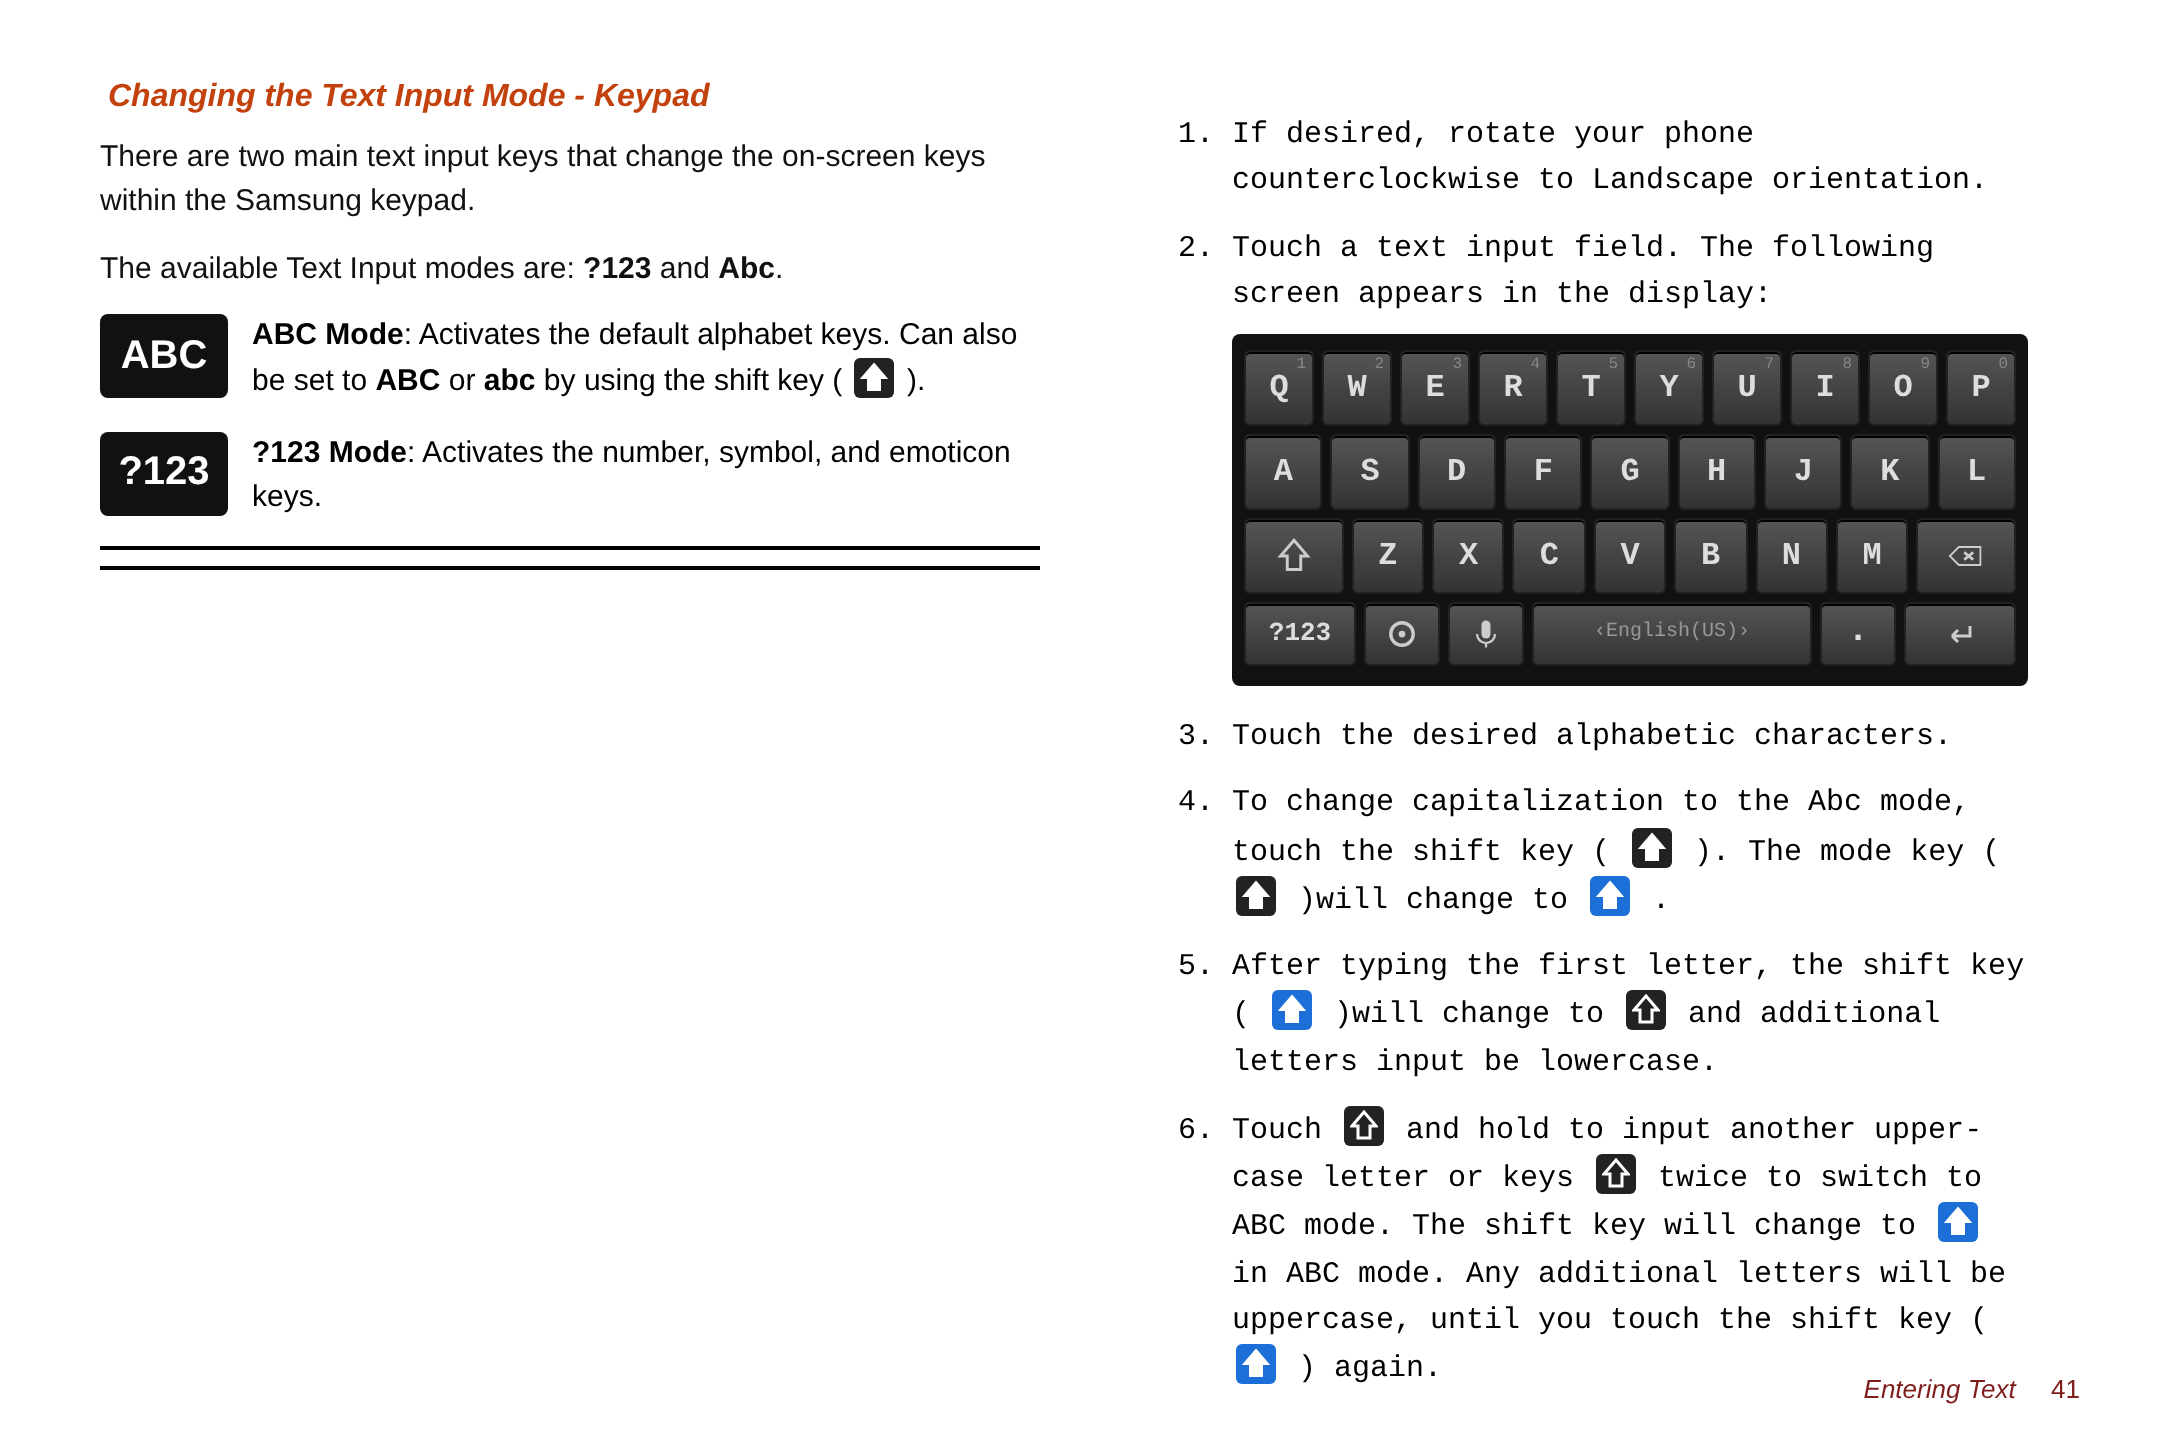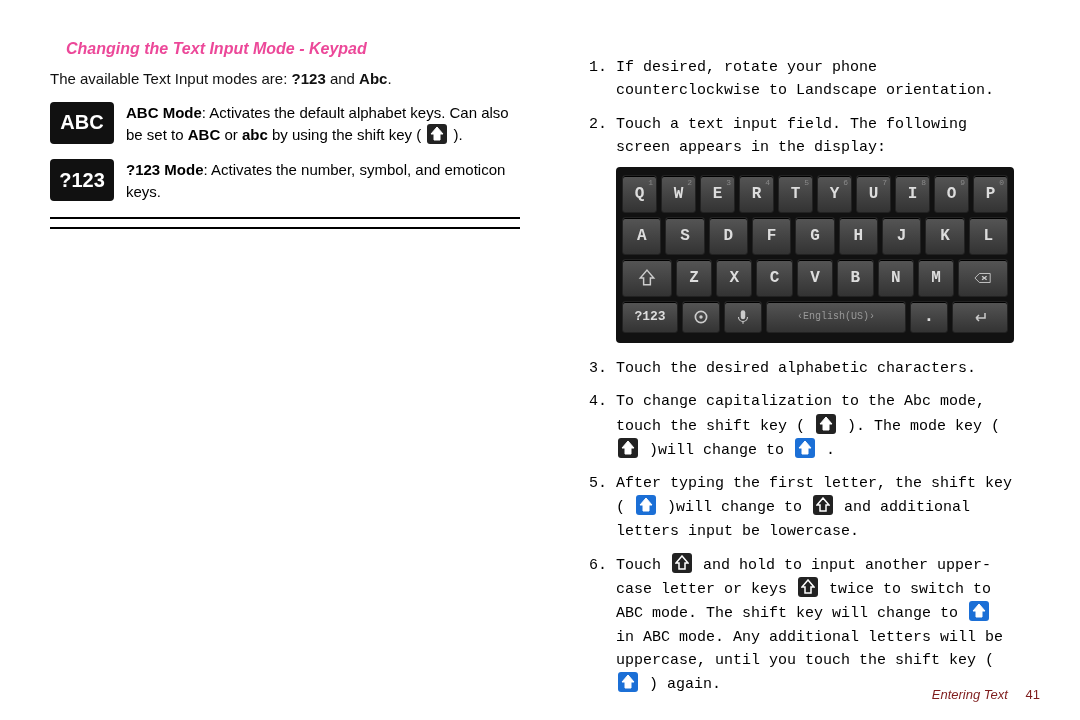--- a/index.html
+++ b/index.html
@@ -22,22 +22,22 @@
   }
   .col {
     width: 50%;
     box-sizing: border-box;
     padding: 0 20px;
   }
   h2 {
     font-size: 16px;
     font-style: italic;
     font-weight: bold;
-    color: #ec4899;
-    margin: 0 0 10px 16px;
+    color: #c2410c;
+    margin: 0 0 10px 4px;
   }
   p {
     margin: 0 0 12px 0;
     line-height: 1.45;
     color: #111;
   }
   .mode-row {
     display: flex;
     align-items: flex-start;
     margin-bottom: 14px;
@@ -143,20 +143,21 @@
   }
   .footer .chap { font-style: italic; margin-right: 14px; }
 </style>
 </head>
 <body>
 
 <div class="page">
 
   <div class="col">
     <h2>Changing the Text Input Mode - Keypad</h2>
+    <p>There are two main text input keys that change the on-screen keys within the Samsung keypad.</p>
     <p>
       <span>The available Text Input modes are: </span><span class="bold">?123</span><span> and </span><span class="bold">Abc</span><span>.</span>
     </p>
 
     <div class="mode-row">
       <div class="mode-key">ABC</div>
       <div class="mode-desc">
         <span class="bold">ABC Mode</span><span>: Activates the default alphabet keys. Can also be set to </span><span class="bold">ABC</span><span> or </span><span class="bold">abc</span><span> by using the shift key ( </span><span class="shift-icon fill"><svg viewBox="0 0 14 16">
               <path d="M7 1 L13 8 L10 8 L10 14 L4 14 L4 8 L1 8 Z"></path>
             </svg></span><span> ).</span>

